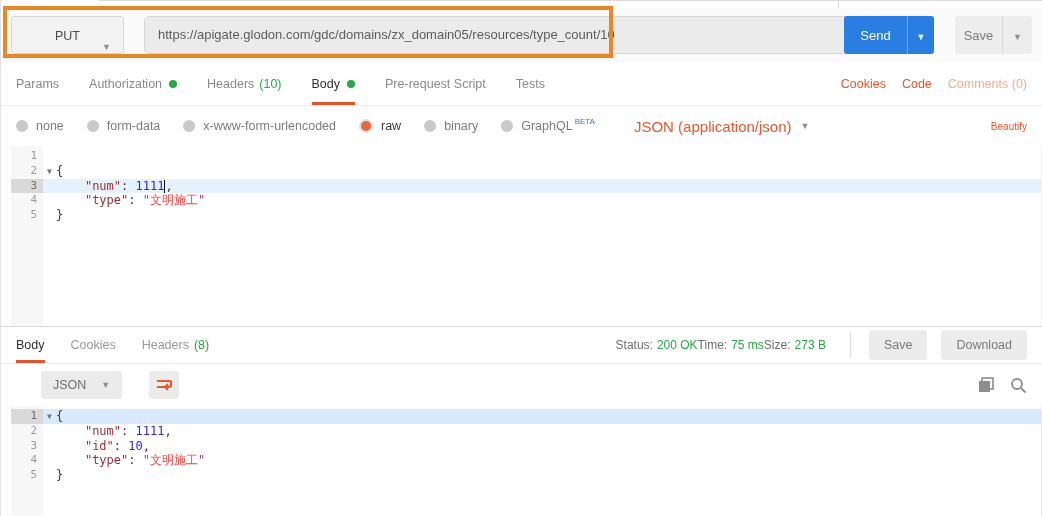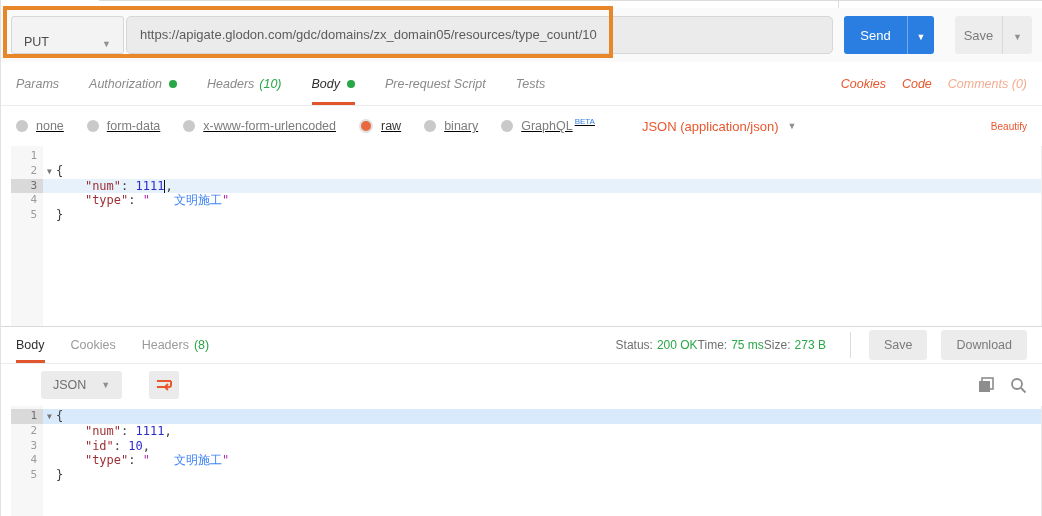--- a/index.html
+++ b/index.html
@@ -7,74 +7,74 @@
   body { font-family:"Liberation Sans", sans-serif; }
   .app { position:relative; width:1042px; height:516px; background:#fff; overflow:hidden; border-left:1px solid #e2e2e2; }
 
   
   .topstrip { position:relative; height:8px; background:#fff; }
   .top-hairline { position:absolute; left:98px; right:0; top:0; height:1px; background:#dcdcdc; }
   .top-vline { position:absolute; left:837px; top:0; width:1px; height:8px; background:#dcdcdc; }
 
   
   .reqbar { position:relative; height:54px; background:#fafafa; }
-  .method-select { position:absolute; left:10px; top:8px; width:113px; height:38px; background:#f3f3f3; border:1px solid #d7d7d7; border-radius:3px; display:flex; align-items:flex-end; padding:4px 12px; font-size:12.5px; color:#4a4a4a; cursor:pointer; }
+  .method-select { position:absolute; left:10px; top:8px; width:113px; height:38px; background:#f3f3f3; border:1px solid #d7d7d7; border-radius:3px; display:flex; align-items:center; padding:12px 12px; font-size:12.5px; color:#4a4a4a; cursor:pointer;flex-direction:column; }
   .method-select .caret { margin-left:auto; }
   .caret { font-size:9px; color:#8f8f8f; line-height:1; }
-  .url-input { position:absolute; left:125px; top:8px; width:707px; height:38px; background:#ebebeb; border:1px solid #d7d7d7; border-radius:5px; line-height:36px; padding:0 13px; font-size:13px; color:#5c5c5c; white-space:nowrap; overflow:hidden; }
+  .url-input { position:absolute; left:143px; top:8px; width:707px; height:38px; background:#ebebeb; border:1px solid #d7d7d7; border-radius:5px; line-height:36px; padding:0 13px; font-size:13px; color:#5c5c5c; white-space:nowrap; overflow:hidden; }
   .send-group { position:absolute; left:843px; top:8px; display:flex; height:38px; }
   .btn-send { width:63px; height:38px; background:#2a7de1; color:#fff; border:none; border-radius:3px 0 0 3px; font-size:13px; font-family:"Liberation Sans",sans-serif; cursor:pointer; }
   .btn-send-caret { width:27px; height:38px; background:#2a7de1; border:none; border-left:1px solid rgba(255,255,255,.35); border-radius:0 3px 3px 0; cursor:pointer; }
   .btn-send-caret .caret { color:#fff; }
   .save-group { position:absolute; left:954px; top:8px; display:flex; height:38px; }
   .btn-save { width:47px; height:38px; background:#ededed; color:#7b7b7b; border:none; border-radius:3px 0 0 3px; font-size:13px; font-family:"Liberation Sans",sans-serif; cursor:pointer; }
   .btn-save-caret { width:30px; height:38px; background:#ededed; border:none; border-left:1px solid #d9d9d9; border-radius:0 3px 3px 0; cursor:pointer; }
   .annotation { position:absolute; left:2px; top:-2px; width:610px; height:52px; border:4px solid #e8862a; pointer-events:none; z-index:50; }
 
   
-  .tabsrow { height:44px; display:flex; align-items:stretch; padding:0 15px; border-bottom:1px solid #ececec; background:#fff;font-style:italic; }
+  .tabsrow { height:44px; display:flex; align-items:stretch; padding:0 15px; border-bottom:1px solid #ececec; background:#fff; }
   .tab { display:flex; align-items:center; margin-right:30px; font-size:12.5px; color:#8a8a8a; cursor:pointer; border-bottom:3px solid transparent; padding-top:3px; }
   .tab.active { color:#2f2f2f; border-bottom-color:#e0552d; }
   .tab .dot { width:8px; height:8px; border-radius:50%; background:#29a746; margin-left:7px; }
   .tab .count { color:#29a746; margin-left:5px; }
   .tabs-right { margin-left:auto; display:flex; align-items:center; gap:16px; }
   .tlink { font-size:12.5px; color:#e8572e; cursor:pointer; }
   .tlink.muted { color:#f2ad91; }
 
   
   .bodytyperow { height:40px; display:flex; align-items:center; padding:0 15px; background:#fff; }
   .radio-opt { display:flex; align-items:center; margin-right:23px; cursor:pointer; }
   .radio { width:12px; height:12px; border-radius:50%; background:#c9c9c9; margin-right:8px; }
   .radio.sel { background:#e8693f; border:2px solid #e0e0e0; width:14px; height:14px; }
   .radio-label { font-size:12.5px; color:#7d7d7d; }
   .radio-opt.sel .radio-label { color:#3b3b3b; }
   .beta { font-size:8px; color:#2f7fe0; vertical-align:super; position:relative; top:-5px; margin-left:2px; }
   .content-type { display:flex; align-items:center; margin-left:16px; cursor:pointer; }
-  .content-type .ct-label { font-size:13px; color:#e8572e;margin-left:8px; }
+  .content-type .ct-label { font-size:15px; color:#e8572e; }
   .content-type .caret { margin-left:9px; }
   .beautify { margin-left:auto; font-size:10px; color:#e8572e; cursor:pointer; }
 
   
   .editor { position:relative; background:#fff; font-family:"DejaVu Sans Mono","Liberation Mono",monospace; font-size:12px; }
   .editor.req { height:180px; border-right:1px solid #f0f0f0; }
   .editor.resp { height:110px; border-right:1px solid #e8e8e8; }
   .editor .gutter-bg { position:absolute; left:10px; top:0; bottom:0; width:32px; background:#f7f7f7; }
   .editor .lines { position:relative; padding-top:3px; }
   .cl { display:flex; height:14.8px; line-height:14.8px; }
   .ln { flex:none; width:32px; margin-left:10px; text-align:right; padding-right:6px; color:#9b9b9b; background:#f7f7f7; font-size:11px; }
   .fold { flex:none; width:13px; text-align:center; color:#777; font-size:8px; line-height:15px; }
   .code { flex:1; white-space:pre; color:#3a3a3a; }
   .cl.active .code, .cl.active .fold { background:#e7f1fb; }
   .cl.active .ln { background:#d9d9d9; color:#6e6e6e; }
   .cl.selected .code, .cl.selected .fold { background:#d9eafc; }
   .cl.selected .ln { background:#d9d9d9; color:#6e6e6e; }
   .tk-plain { color:#3a3a3a; }
   .tk-key { color:#9e2f34; }
   .tk-num { color:#2d2ace; }
-  .tk-str { color:#3b82f6;margin-left:24px; }
+  .tk-str { color:#ef4444; }
   .tk-strq { color:#b02fae; }
   .tk-caret { display:inline-block; width:0; border-left:1px solid #111; height:13px; vertical-align:middle; }
 
   
   .resp-meta { height:38px; display:flex; align-items:stretch; padding:0 15px; border-top:1px solid #d9d9d9; border-bottom:1px solid #ececec; background:#fff; }
   .rtab { display:flex; align-items:center; margin-right:26px; font-size:12.5px; color:#9a9a9a; cursor:pointer; border-bottom:3px solid transparent; padding-top:3px; }
   .rtab.active { color:#2f2f2f; border-bottom-color:#e0552d; }
   .rtab .count { color:#29a746; margin-left:5px; }
   .meta-right { margin-left:auto; display:flex; align-items:center; }
   .stat { font-size:12px; color:#6f6f6f; }
@@ -145,21 +145,21 @@
         </div>
       </div>
     <div class="tabs-right" id="reqLinks">
         <span class="tlink">Cookies</span>
         <span class="tlink">Code</span>
         <span class="tlink muted">Comments (0)</span>
       </div>
   </div>
 
   <div class="bodytyperow">
-    <div id="bodyOptions" style="display:flex;align-items:center;text-decoration:underline;">
+    <div id="bodyOptions" style="display:flex;align-items:center;">
         <div class="radio-opt">
           <span class="radio"></span>
           <span class="radio-label">none</span>
         </div>
         <div class="radio-opt">
           <span class="radio"></span>
           <span class="radio-label">form-data</span>
         </div>
         <div class="radio-opt">
           <span class="radio"></span>

